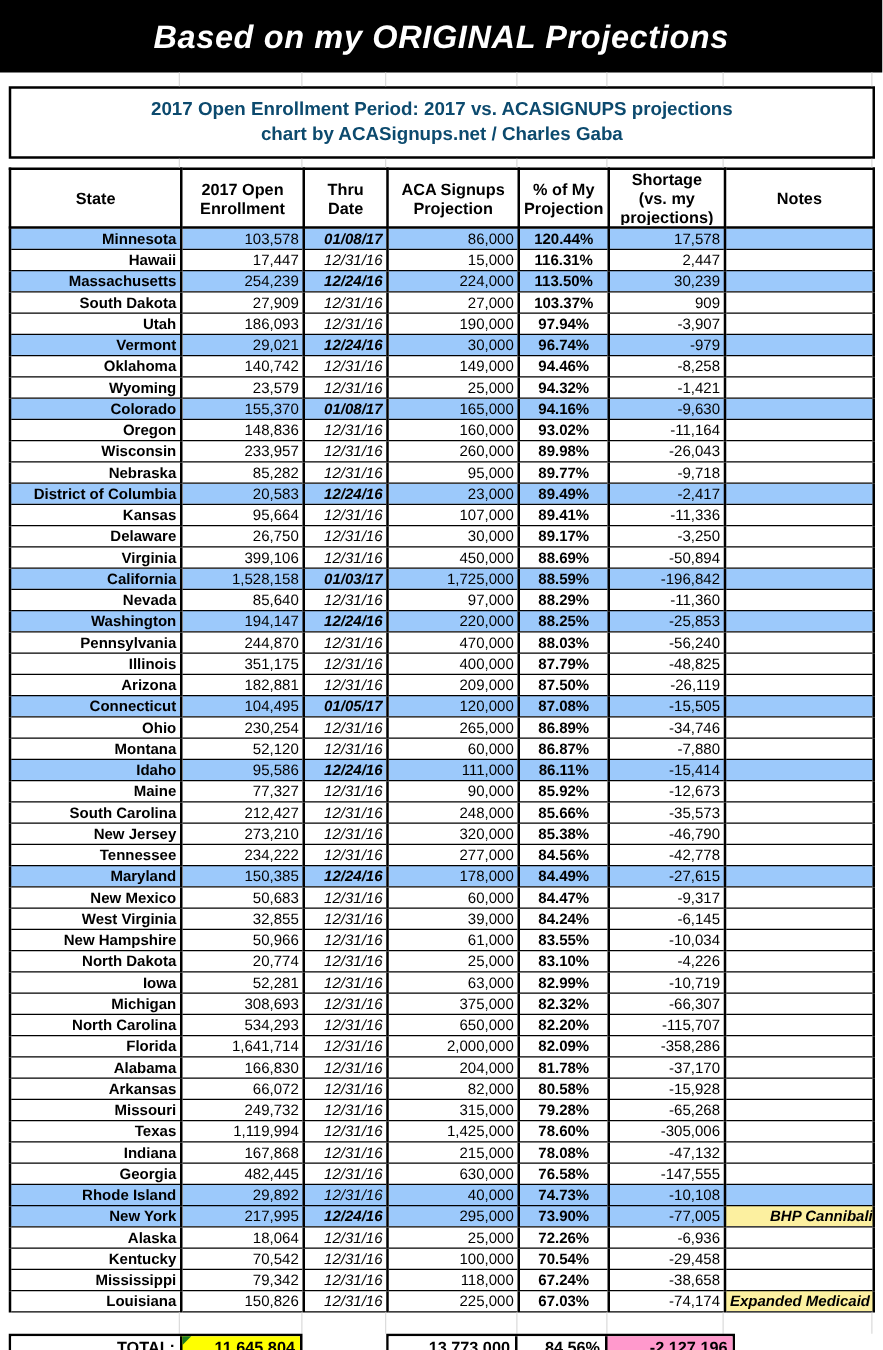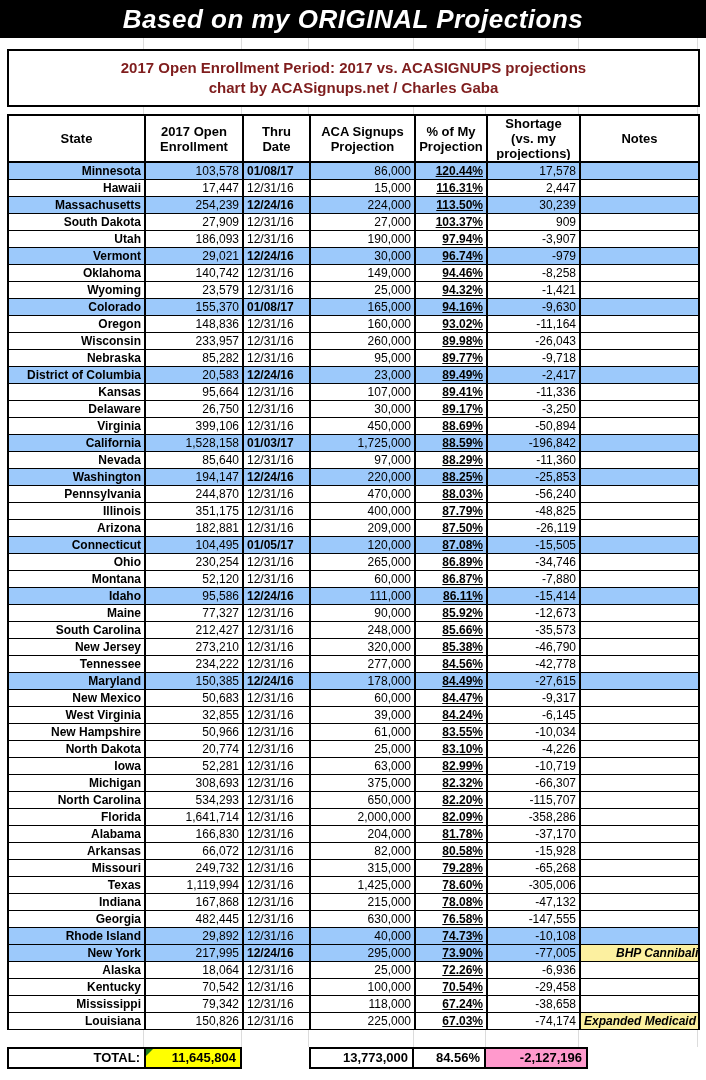--- a/index.html
+++ b/index.html
@@ -3,41 +3,41 @@
 <meta charset="utf-8">
 <style>
   * { box-sizing: border-box; margin: 0; padding: 0; }
   html, body {
     width: 706px; height: 1080px;
     background: #ffffff;
     font-family: "Liberation Sans", "DejaVu Sans", sans-serif;
     overflow: hidden;
   }
   .banner {
-    width: 706px; height: 38px;
+    width: 706px; height: 58px;
     background: var(--banner_black, #000);
     color: #fff;
     display: flex; align-items: center; justify-content: center;
     font-size: 26px; font-weight: bold; font-style: italic;
     letter-spacing: 0.5px;
   }
   .grid-strip {
     margin-left: 7px;
     display: flex;
   }
   .grid-strip.s1 { height: 11px; }
   .grid-strip.s2 { height: 7px; }
   .grid-strip.s3 { height: 17px; border-top: 0; }
   .grid-cell { height: 100%; border-right: 1px solid #dcdcdc; }
   .title-box {
     margin: 0 6px 0 7px;
     height: 58px;
     border: 2px solid #000;
     display: flex; flex-direction: column; align-items: center; justify-content: center;
-    font-size: 15px; font-weight: bold; color: #7f1d1d;
+    font-size: 15px; font-weight: bold; color: #0c4a6e;
     text-align: center; line-height: 20px;
   }
   table.sheet {
     margin-left: 7px;
     border-collapse: collapse;
     table-layout: fixed;
     width: 691px;
   }
   table.sheet th, table.sheet td {
     border: 1px solid #000;
@@ -60,23 +60,23 @@
   table.sheet td {
     height: 17px;
     font-size: 12px;
     padding: 0 3px;
     color: #000;
     background: #fff;
   }
   tr.hl td { background: var(--highlight_blue, #9cc9fb); }
   td.td-state { font-weight: bold; text-align: right; font-size: 12.5px; margin-left: 16px; }
   td.td-num  { text-align: right; }
-  td.td-date { text-align: left; padding-left: 4px; }
+  td.td-date { font-style: italic; text-align: right; padding-left: 4px; }
   td.td-date.bold { font-weight: bold; }
-  td.td-pct  { font-weight: bold; text-align: right; padding-right: 5px; text-decoration: underline; }
+  td.td-pct  { font-weight: bold; text-align: center; padding-right: 5px; }
   td.td-note { font-style: italic; text-align: left; font-size: 12.5px; }
   td.td-note.note-yellow { background: var(--note_yellow, #fcf0a0); font-weight: bold; }
   tr.hl td.td-note.note-yellow { background: var(--note_yellow, #fcf0a0); padding-left: 35px; }
   .total-section {
     margin-left: 7px;
     height: 22px;
     display: flex;
   }
   .t-group { display: flex; border: 2px solid #000; height: 22px; }
   .t-cell {

